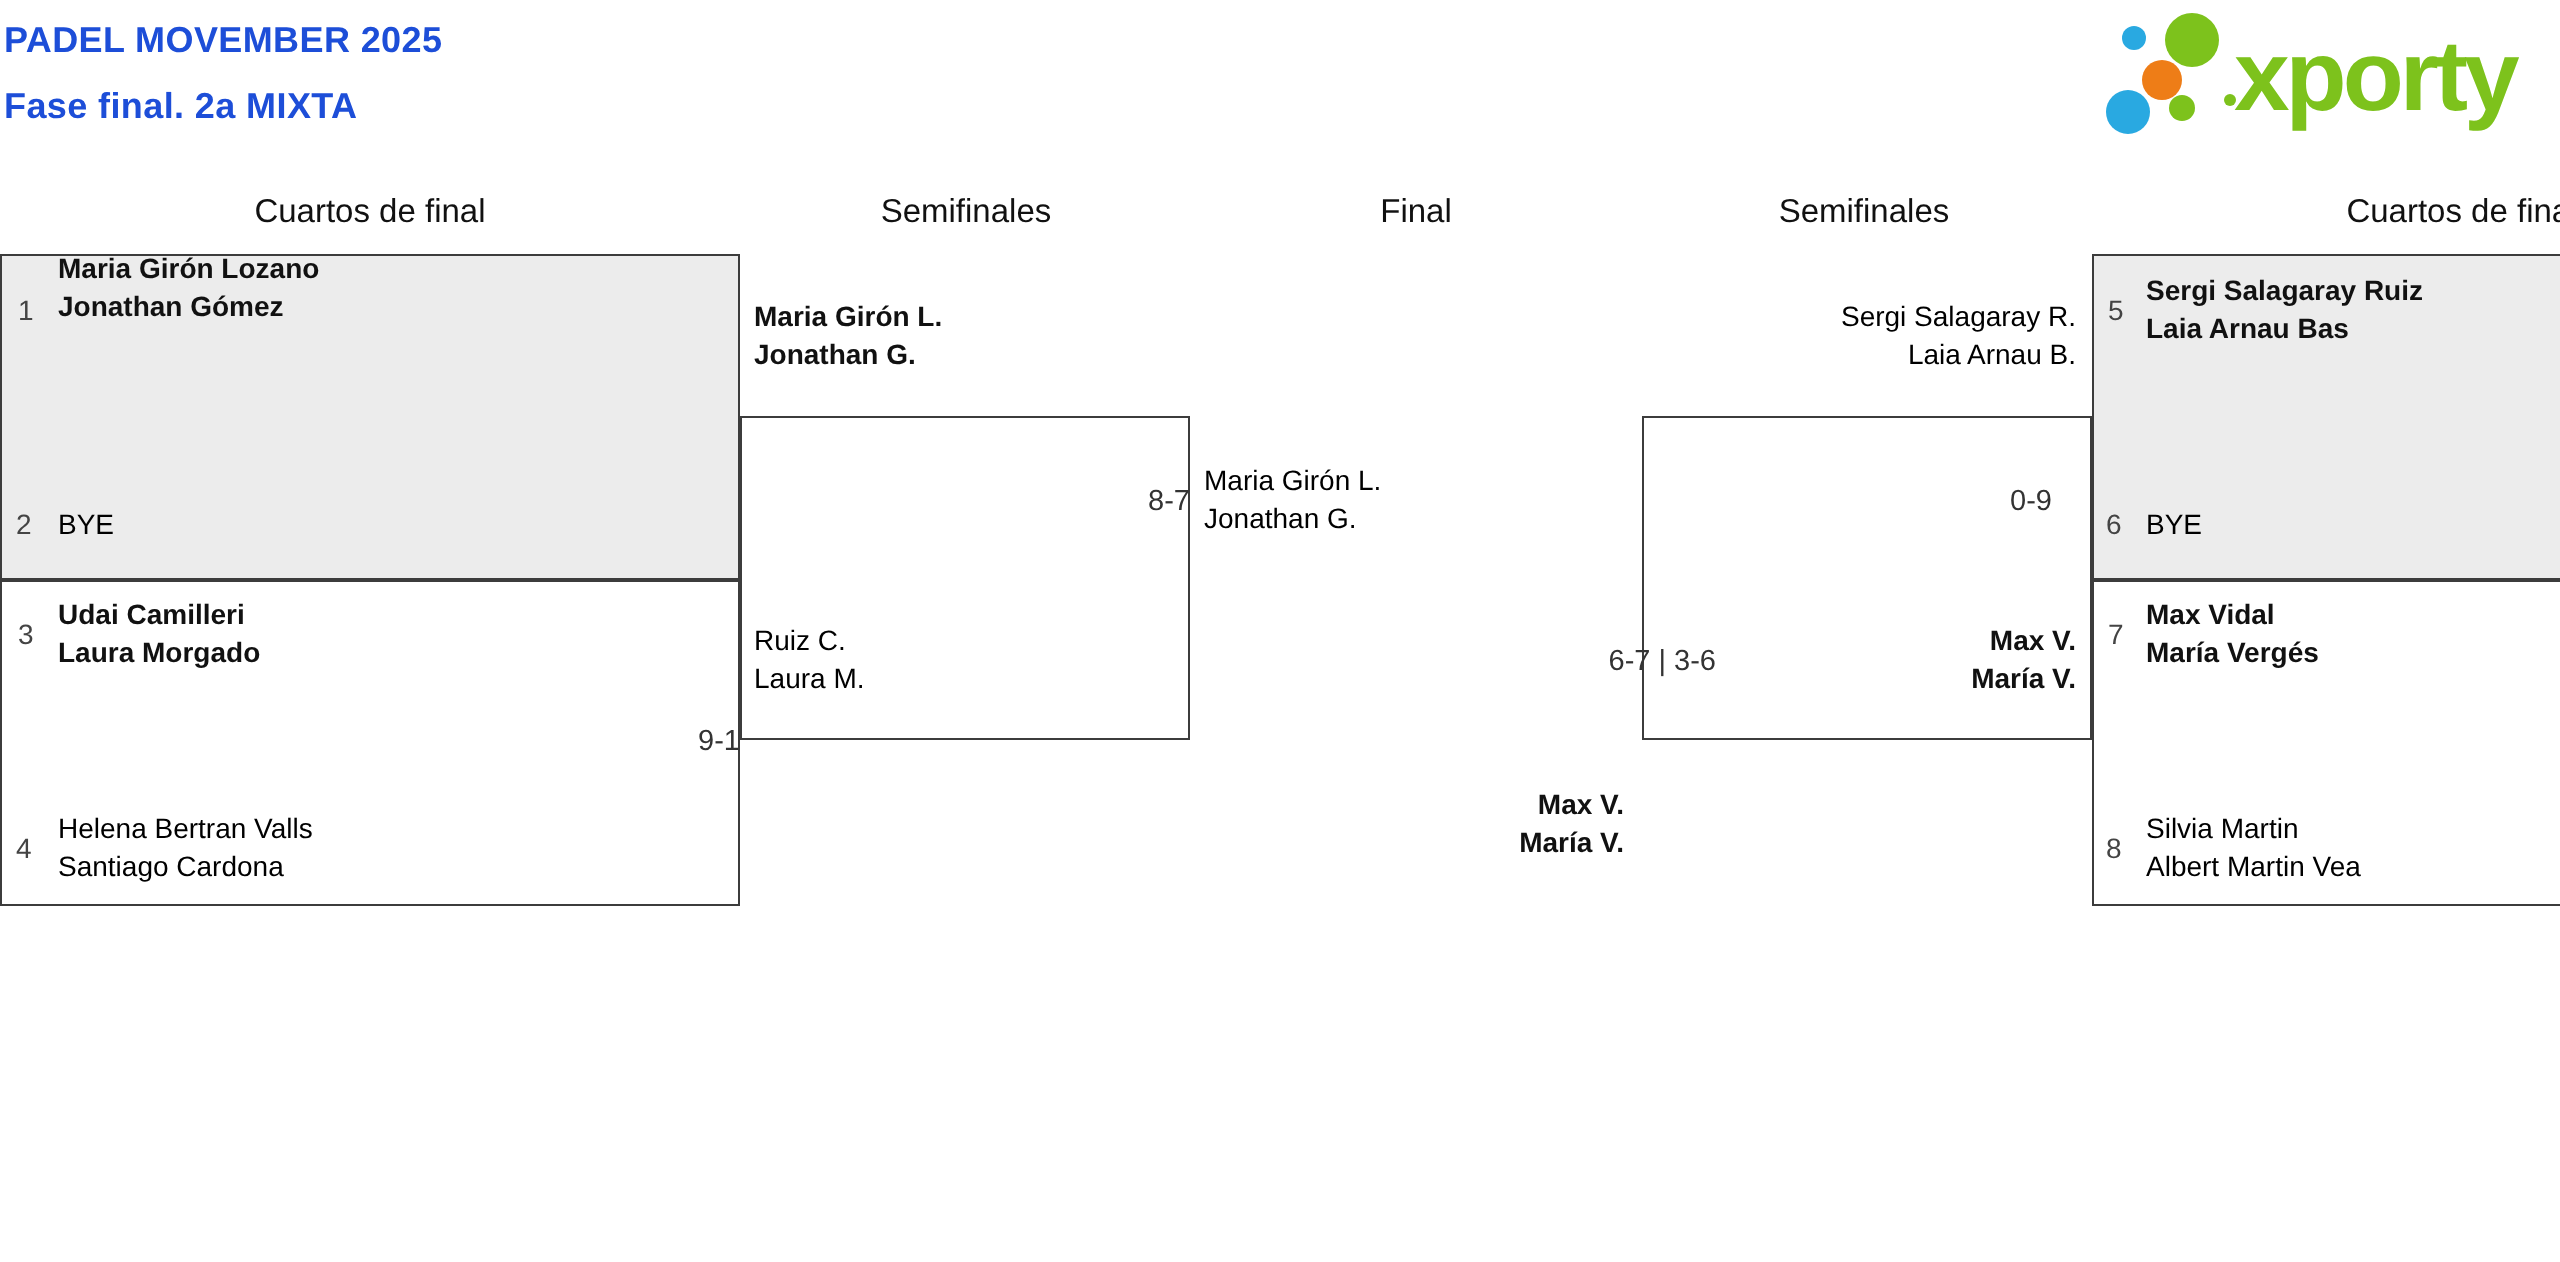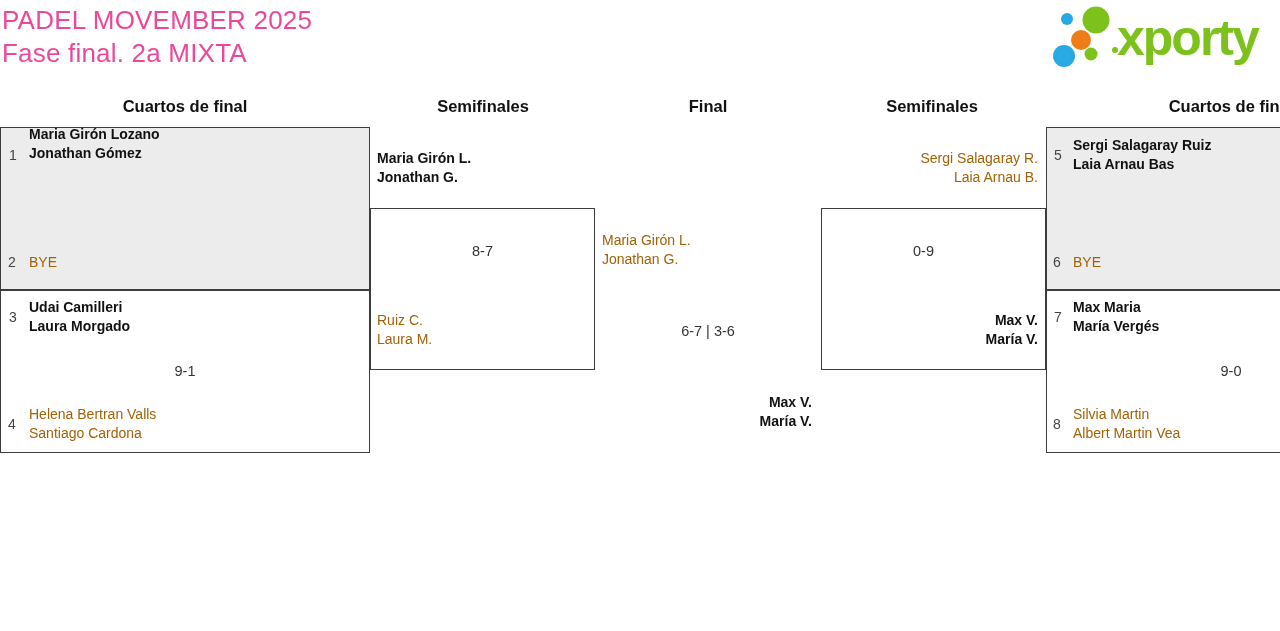--- a/index.html
+++ b/index.html
@@ -1,42 +1,42 @@
 <!DOCTYPE html>
 <html><head>
 <meta charset="utf-8">
 <style>
   html,body{margin:0;padding:0;background:#fff;}
   #stage{
     position:relative;width:1280px;height:631px;overflow:hidden;background:#ffffff;
     font-family:"Liberation Sans",sans-serif;color:#333;
   }
   
-  .title{position:absolute;left:2px;top:4px;font-size:26px;line-height:33px;font-weight:400;color:#ec4899;letter-spacing:.2px;}
+  .title{position:absolute;left:2px;top:4px;font-size:18px;line-height:33px;font-weight:700;color:#1d4ed8;letter-spacing:.2px;}
   .title div{white-space:nowrap;}
   
   .logo{position:absolute;left:1045px;top:2px;}
   
-  .round-h{position:absolute;top:97px;width:300px;text-align:center;font-size:16.5px;font-weight:700;color:#111;white-space:nowrap;}
+  .round-h{position:absolute;top:97px;width:300px;text-align:center;font-size:16.5px;font-weight:400;color:#111;white-space:nowrap;}
   .h-qfl{left:35px;}  .h-sfl{left:333px;}  .h-fin{left:558px;}  .h-sfr{left:782px;}  .h-qfr{left:1081px;}
   
   .box{position:absolute;border:1px solid #3c3c3c;box-sizing:border-box;background:#fff;}
   .box.gray{background:#ececec;}
   .b-ql1{left:0px;top:127px;width:370px;height:163px;}
   .b-ql2{left:0px;top:290px;width:370px;height:163px;}
   .b-sfl{left:370px;top:208px;width:225px;height:162px;}
   .b-sfr{left:821px;top:208px;width:225px;height:162px;}
   .b-qr1{left:1046px;top:127px;width:370px;height:163px;}
   .b-qr2{left:1046px;top:290px;width:370px;height:163px;}
   
-  .tb{position:absolute;font-size:14px;line-height:19px;color:#a16207;white-space:nowrap;}
+  .tb{position:absolute;font-size:14px;line-height:19px;color:#000000;white-space:nowrap;}
   .tb.win{font-weight:700;color:#111;}
   .tb.r{text-align:right;}
   .seed{position:absolute;font-size:14px;line-height:19px;color:#444;}
-  .score{position:absolute;font-size:14.5px;line-height:19px;color:#333;text-align:center;}
+  .score{position:absolute;font-size:14.5px;line-height:19px;color:#333;text-align:right;}
 </style>
 </head>
 <body>
 
 <div id="stage">
 
   <div class="title">
     <div>PADEL MOVEMBER 2025</div>
     <div>Fase final. 2a MIXTA</div>
   </div>
@@ -121,21 +121,21 @@
     <div>Sergi Salagaray Ruiz</div>
     <div>Laia Arnau Bas</div>
   </div>
   <div class="seed" style="left:1053px;top:253px">6</div>
   <div class="tb" style="left:1073px;top:253px">
     <div>BYE</div>
   </div>
 
   <div class="seed" style="left:1054px;top:308px">7</div>
   <div class="tb win" style="left:1073px;top:298px">
-    <div>Max Maria</div>
+    <div>Max Vidal</div>
     <div>María Vergés</div>
   </div>
   <div class="score" style="left:1046px;width:370px;top:362px">9-0</div>
   <div class="seed" style="left:1053px;top:415px">8</div>
   <div class="tb" style="left:1073px;top:405px">
     <div>Silvia Martin</div>
     <div>Albert Martin Vea</div>
   </div>
 
 </div>

